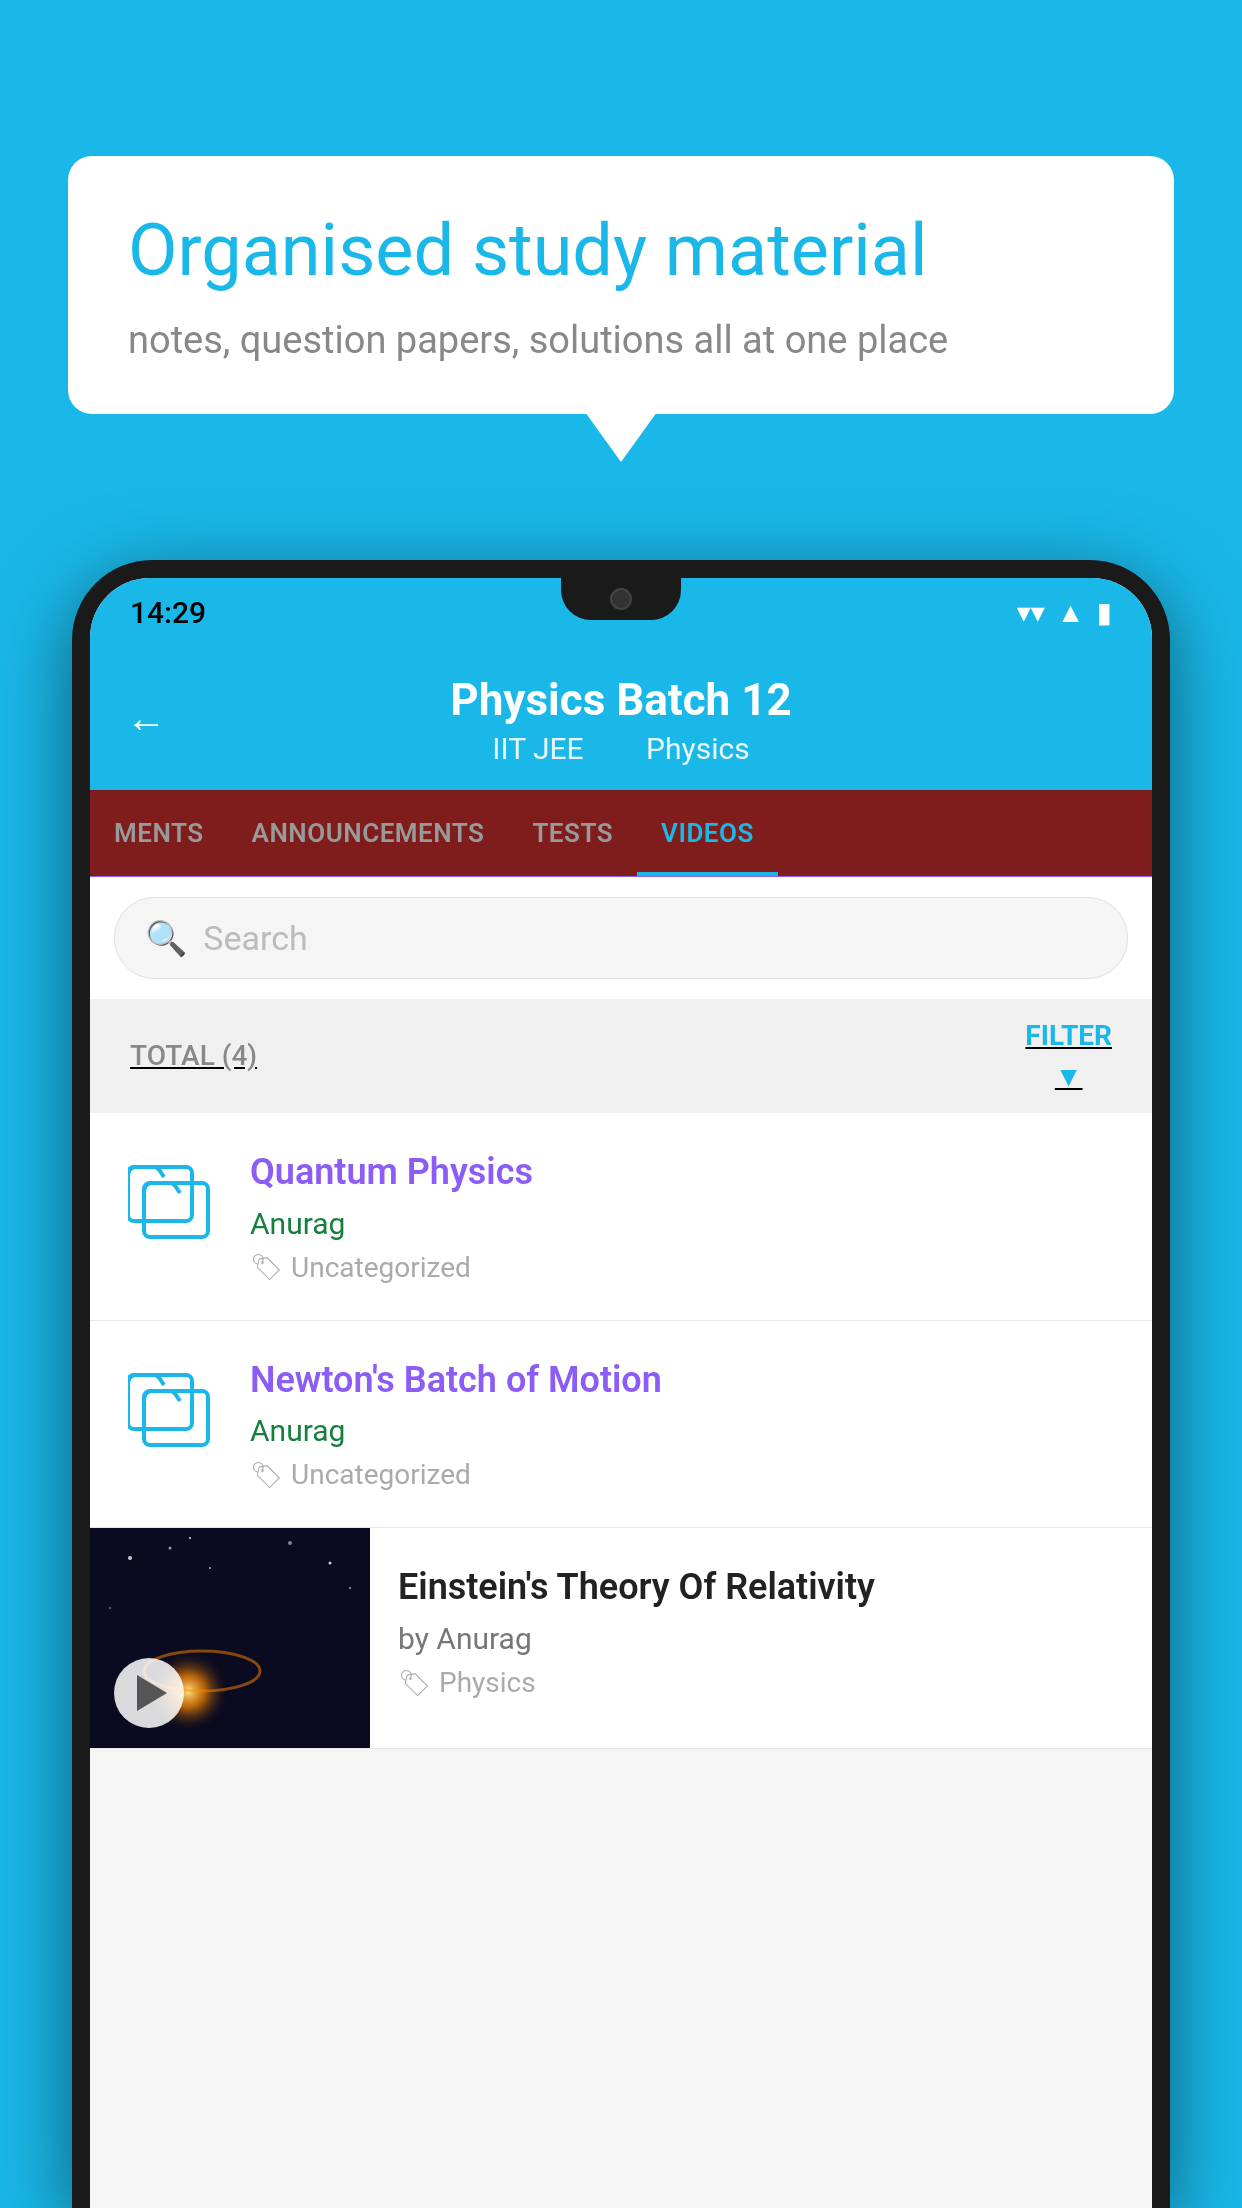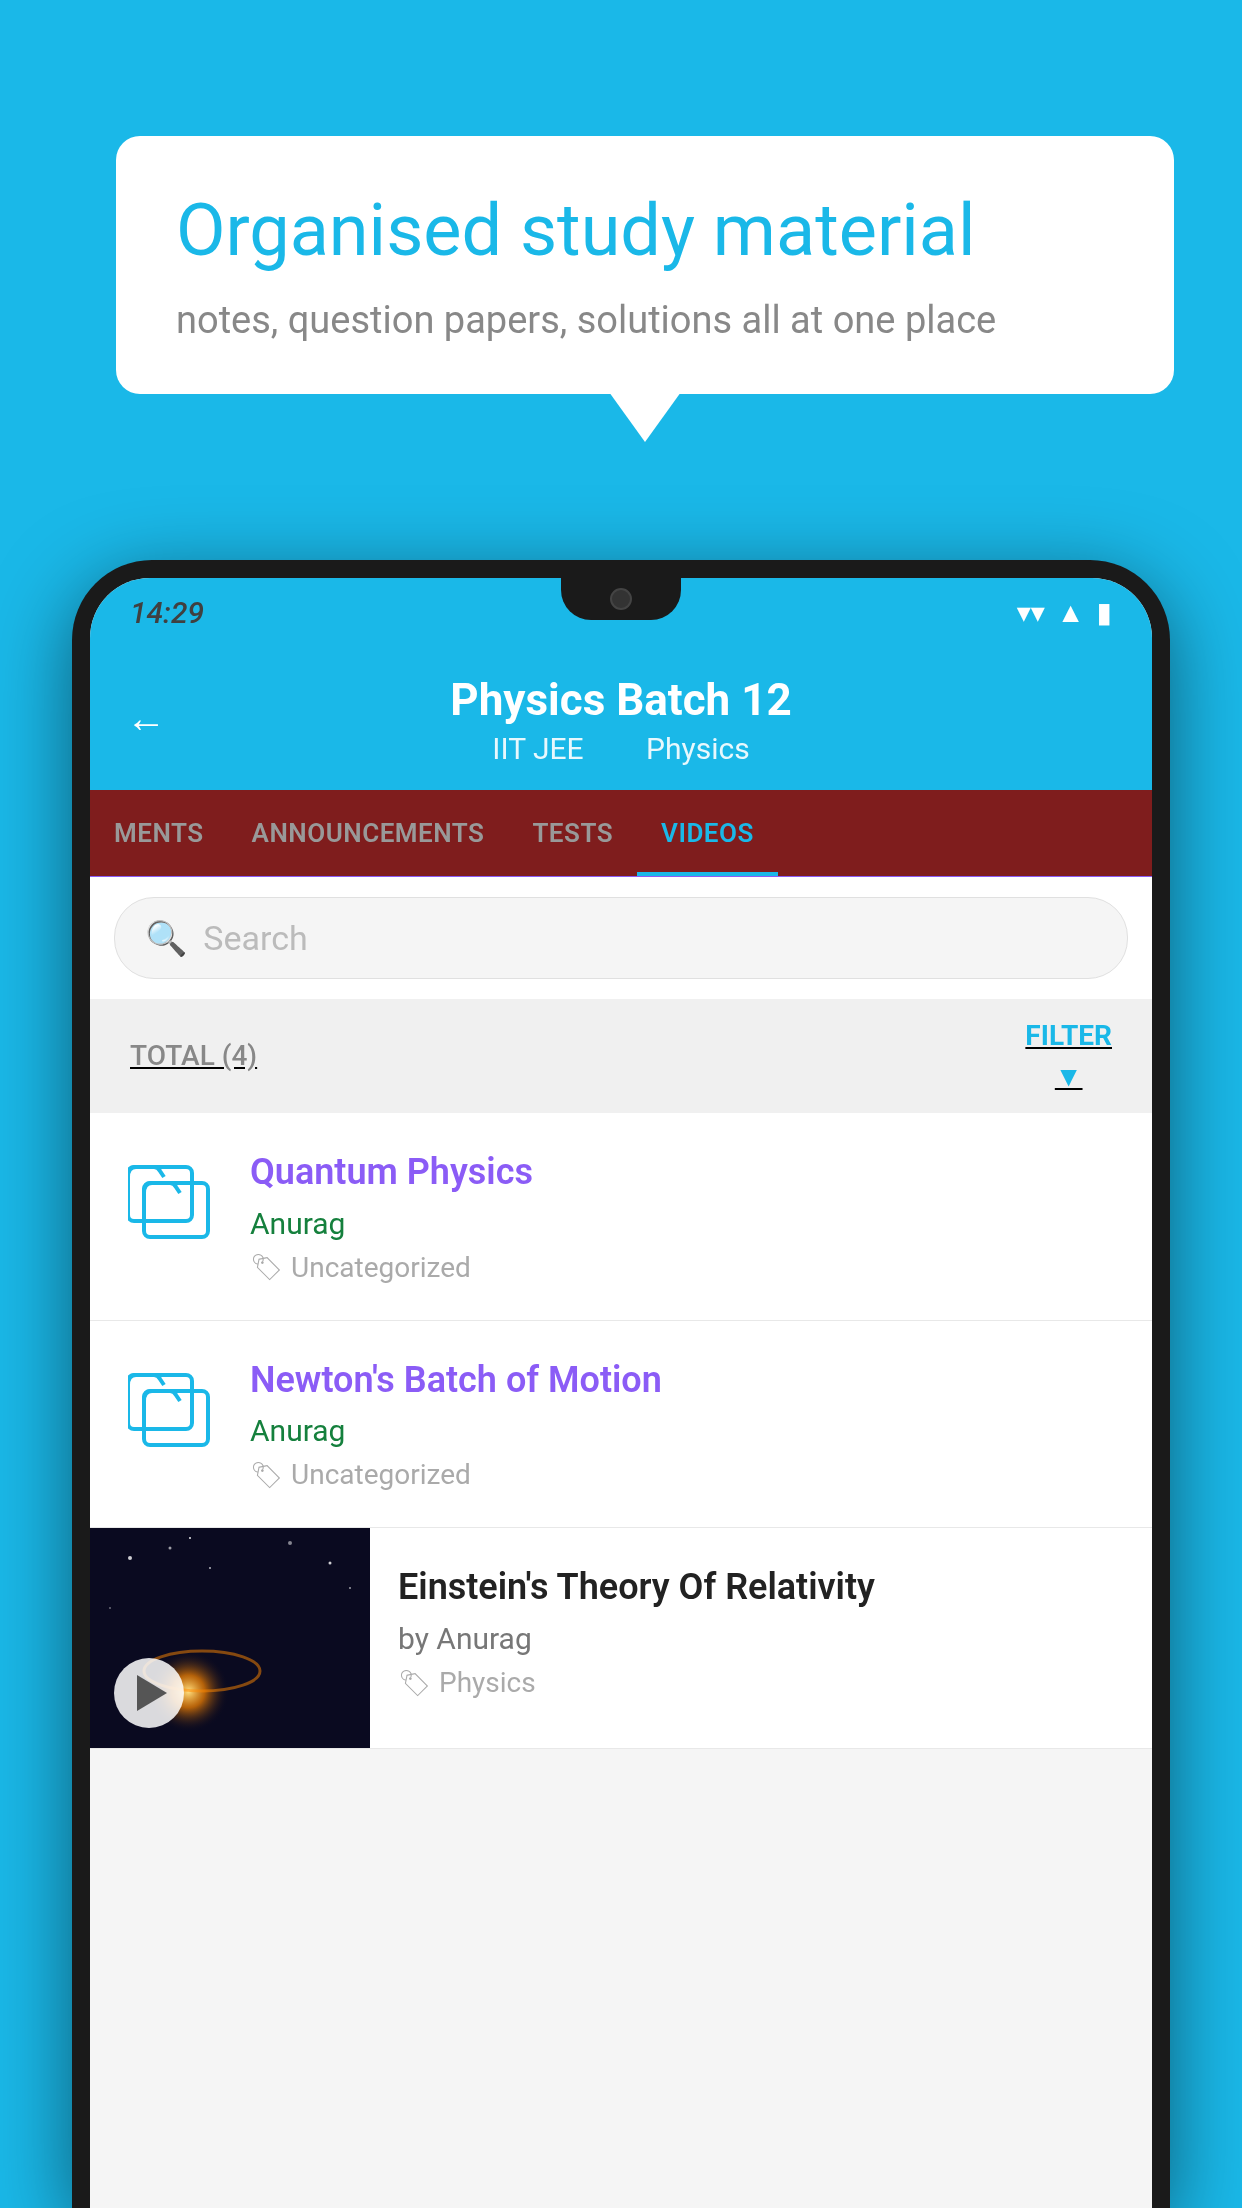--- a/index.html
+++ b/index.html
@@ -8,24 +8,23 @@
       height: 2208px;
       background-color: #1ab8e8;
       font-family: 'Roboto', Arial, sans-serif;
       overflow: hidden;
       position: relative;
     }
 
     
     .speech-bubble-container {
       position: absolute;
-      top: 136px;
+      top: 156px;
       left: 68px;
       right: 68px;
-      margin-left: 48px;
     }
     .speech-bubble {
       background: white;
       border-radius: 24px;
       padding: 52px 60px 52px 60px;
       position: relative;
     }
     .speech-bubble::after {
       content: '';
       position: absolute;
@@ -77,24 +76,23 @@
     .status-bar {
       background: #1ab8e8;
       height: 68px;
       display: flex;
       align-items: center;
       justify-content: space-between;
       padding: 0 40px;
       position: relative;
     }
     .status-bar-time {
-      color: #404040;
+      color: #000000;
       font-size: 30px;
       font-weight: 500;
-      font-style: italic;
     }
     .status-bar-icons {
       display: flex;
       align-items: center;
       gap: 12px;
     }
     .wifi-icon, .signal-icon, .battery-icon {
       color: white;
       font-size: 28px;
     }

